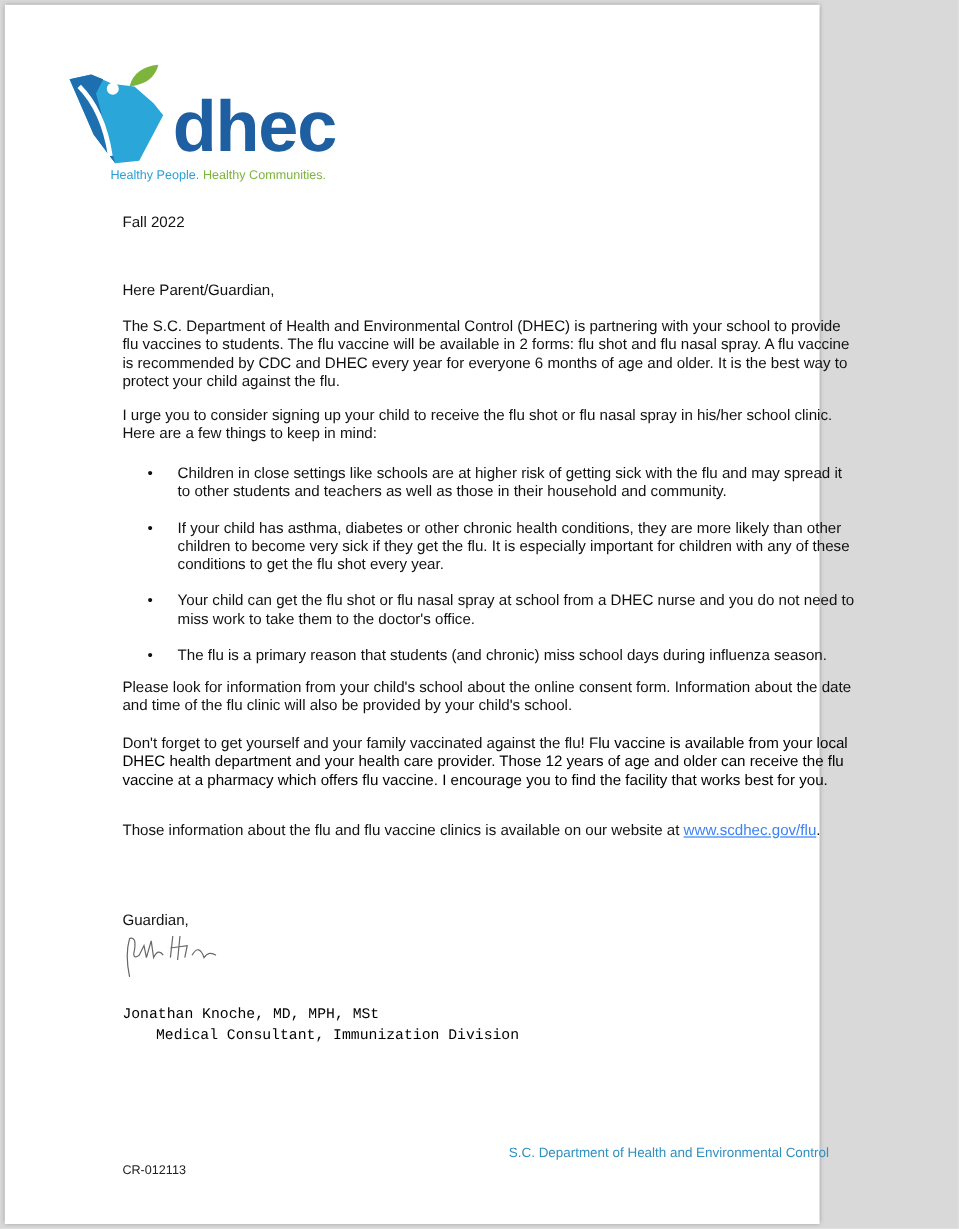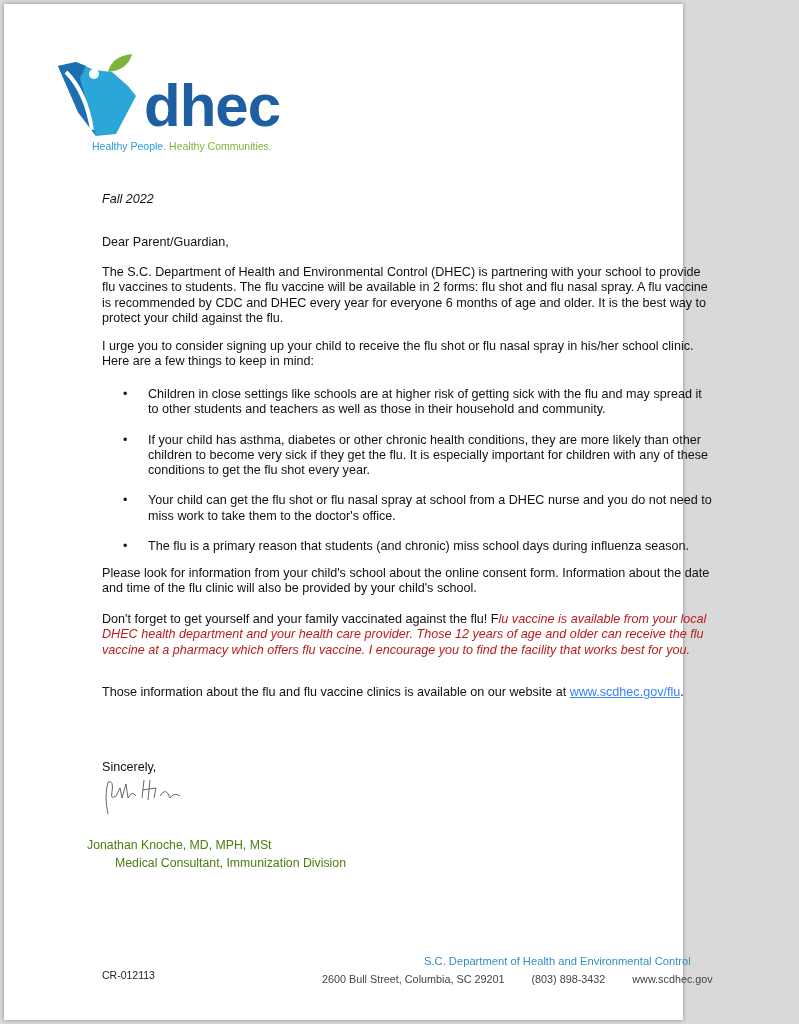--- a/index.html
+++ b/index.html
@@ -4,26 +4,26 @@
 <style>
   html,body{margin:0;padding:0;}
   body{width:799px;height:1024px;background:#d9d9d9;position:relative;overflow:hidden;font-family:"Liberation Sans",sans-serif;}
   .page{position:absolute;left:4px;top:4px;width:679px;height:1016px;background:#fff;box-shadow:0 0 4px rgba(0,0,0,0.35);}
   .logo{position:absolute;left:52px;top:48px;width:230px;height:105px;}
   .logo-word{position:absolute;left:88px;top:24px;font-family:"Liberation Sans",sans-serif;font-weight:bold;font-size:60px;color:#1d5fa1;letter-spacing:-1px;line-height:1;}
   .tagline{position:absolute;left:36px;top:88px;font-size:10.5px;white-space:nowrap;}
   .tag1{color:#2a9fd6;}
   .tag2{color:#7cb43c;}
   .text{position:absolute;left:98px;width:612px;font-size:12.6px;line-height:15.3px;color:#111;}
-  .gray{color:#b91c1c;font-style:italic;}
+  .gray{color:#000000;}
   ul.bullets{position:absolute;left:98px;top:383px;width:612px;margin:0;padding:0;list-style:none;font-size:12.6px;line-height:15.3px;color:#111;}
   ul.bullets li{position:relative;padding-left:46px;margin-bottom:15px;}
   ul.bullets li .dot{position:absolute;left:21px;top:0;}
   a.link{color:#3b82f6;}
-  .sig-name{position:absolute;left:83px;font-family:Liberation Sans, sans-serif;font-size:12.3px;color:#4d7c0f;}
+  .sig-name{position:absolute;left:98px;font-family:Liberation Mono, monospace;font-size:12.3px;color:#000000;}
   .footer-org{position:absolute;left:420px;top:951px;font-size:11.2px;color:#2f8fbf;white-space:nowrap;}
   .footer-addr{position:absolute;left:318px;top:969px;font-size:10.8px;color:#444;white-space:nowrap;}
   .footer-addr span{margin-right:24px;}
   .footer-code{position:absolute;left:98px;top:965px;font-size:10.5px;color:#222;}
 </style>
 </head>
 <body>
 
 <div class="page">
 
@@ -35,43 +35,38 @@
       <path d="M10 20 Q30 40 36 78" stroke="#fff" stroke-width="4" fill="none"></path>
       <path d="M52 20 Q56 4 76 2 Q72 18 52 20 Z" fill="#7cb43c"></path>
     </svg>
     <div class="logo-word">dhec</div>
     <div class="tagline">
       <span class="tag1">Healthy People.</span>
       <span class="tag2">Healthy Communities.</span>
     </div>
   </div>
 
-  <div class="text" style="top:188px;font-style:italic;">Fall 2022</div>
-  <div class="text" style="top:231px;">Dear Parent/Guardian,</div>
+  <div class="text" style="top:174px;">Fall 2022</div>
+  <div class="text" style="top:231px;">Here Parent/Guardian,</div>
   <div class="text" style="top:261px;">The S.C. Department of Health and Environmental Control (DHEC) is partnering with your school to provide flu vaccines to students. The flu vaccine will be available in 2 forms: flu shot and flu nasal spray. A flu vaccine is recommended by CDC and DHEC every year for everyone 6 months of age and older.  It is the best way to protect your child against the flu.</div>
   <div class="text" style="top:335px;">I urge you to consider signing up your child to receive the flu shot or flu nasal spray in his/her school clinic.  Here are a few things to keep in mind:</div>
 
   <ul class="bullets">
     <li><span class="dot">•</span><span>Children in close settings like schools are at higher risk of getting sick with the flu and may spread it to other students and teachers as well as those in their household and community.</span></li>
     <li><span class="dot">•</span><span>If your child has asthma, diabetes or other chronic health conditions, they are more likely than other children to become very sick if they get the flu. It is especially important for children with any of these conditions to get the flu shot every year.</span></li>
     <li><span class="dot">•</span><span>Your child can get the flu shot or flu nasal spray at school from a DHEC nurse and you do not need to miss work to take them to the doctor's office.</span></li>
     <li><span class="dot">•</span><span>The flu is a primary reason that students (and chronic) miss school days during influenza season.</span></li>
   </ul>
 
   <div class="text" style="top:562px;">Please look for information from your child's school about the online consent form. Information about the date and time of the flu clinic will also be provided by your child's school.</div>
   <div class="text" style="top:608px;"><span>Don't forget to get yourself and your family vaccinated against the flu! F</span><span class="gray">lu vaccine is available from your local DHEC health department and your health care provider. Those 12 years of age and older can receive the flu vaccine at a pharmacy which offers flu vaccine. I encourage you to find the facility that works best for you.</span></div>
   <div class="text" style="top:681px;"><span>Those information about the flu and flu vaccine clinics is available on our website at </span><a class="link" href="#">www.scdhec.gov/flu</a><span>.</span></div>
 
-  <div class="text" style="top:756px;">Sincerely,</div>
+  <div class="text" style="top:756px;">Guardian,</div>
   <svg width="90" height="40" viewBox="0 0 90 40" style="position:absolute;left:96px;top:772px;">
     <path d="M8 6 Q4 20 8 38 M8 6 Q14 4 12 16 Q10 24 16 20 L20 12 L22 22 L26 8 L28 22 Q32 14 36 20 M44 4 L42 22 M50 4 L48 24 M42 14 L56 12 L54 22 M60 20 Q66 10 70 22 Q74 16 80 20" stroke="#666" stroke-width="1" fill="none"></path>
   </svg>
   <div class="sig-name" style="top:834px;">Jonathan Knoche, MD, MPH, MSt</div>
   <div class="sig-name" style="top:852px;margin-left:28px;">Medical Consultant, Immunization Division</div>
 
   <div class="footer-code">CR-012113</div>
   <div class="footer-org">S.C. Department of Health and Environmental Control</div>
-  <div class="footer-addr">
-    <span>2600 Bull Street, Columbia, SC 29201</span>
-    <span>(803) 898-3432</span>
-    <span style="margin-right:0">www.scdhec.gov</span>
-  </div>
 </div>
 
 </body></html>

